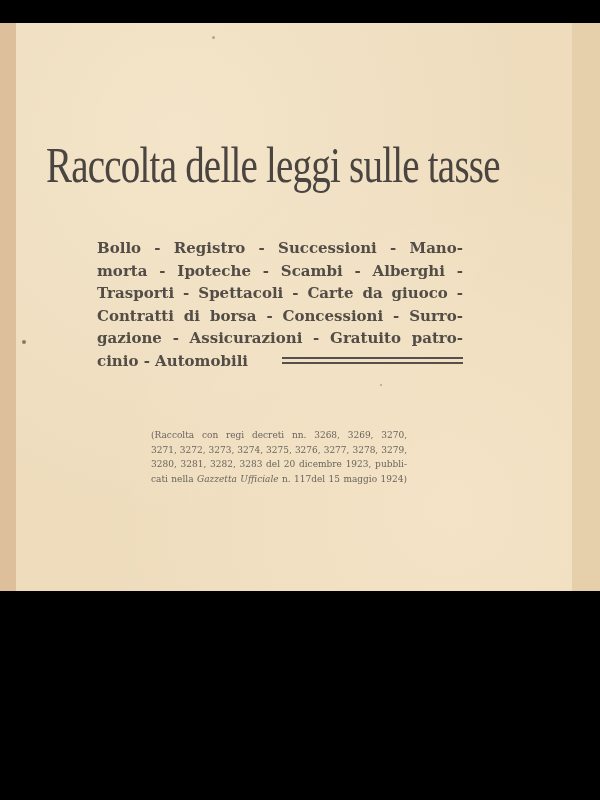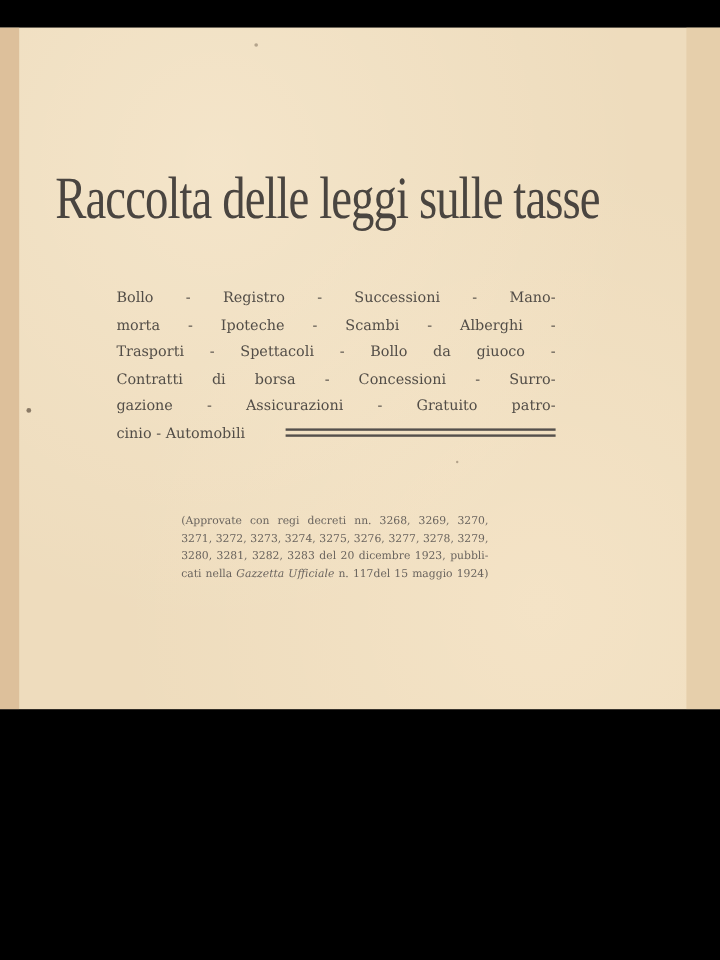--- a/index.html
+++ b/index.html
@@ -53,22 +53,22 @@
       transform: scaleX(0.78);
       transform-origin: left center;
       white-space: nowrap;
     }
     .subjects {
       position: absolute;
       left: 97px;
       top: 214px;
       width: 366px;
       font-family: "DejaVu Serif", "Liberation Serif", serif;
-      font-weight: normal;
-      font-size: 12px;
+      font-weight: bold;
+      font-size: 15px;
       line-height: 22.5px;
       color: #524d47;
       text-align: justify;
     }
     .subjects .line {
       display: block;
       text-align: justify;
       text-align-last: justify;
       white-space: nowrap;
     }
@@ -116,31 +116,31 @@
 
 <div class="page">
   <div class="strip-left"></div>
   <div class="strip-right"></div>
 
   <h1 class="title">Raccolta delle leggi sulle tasse</h1>
 
   <div class="subjects">
     <span class="line">Bollo - Registro - Successioni - Mano-</span>
     <span class="line">morta - Ipoteche - Scambi - Alberghi -</span>
-    <span class="line">Trasporti - Spettacoli - Bollo da giuoco -</span>
+    <span class="line">Trasporti - Spettacoli - Carte da giuoco -</span>
     <span class="line">Contratti di borsa - Concessioni - Surro-</span>
     <span class="line">gazione - Assicurazioni - Gratuito patro-</span>
     <span class="line last">
       <span>cinio - Automobili</span>
       <span class="double-rule"></span>
     </span>
   </div>
 
   <div class="note">
-    <span class="line">(Approvate con regi decreti nn. 3268, 3269, 3270,</span>
+    <span class="line">(Raccolta con regi decreti nn. 3268, 3269, 3270,</span>
     <span class="line">3271, 3272, 3273, 3274, 3275, 3276, 3277, 3278, 3279,</span>
     <span class="line">3280, 3281, 3282, 3283 del 20 dicembre 1923, pubbli-</span>
     <span class="line"><span>cati nella</span> <em>Gazzetta Ufficiale</em> <span>n. 117del 15 maggio 1924)</span></span>
   </div>
 
   <div class="speck" style="left:22px;top:317px;width:4px;height:4px;"></div>
   <div class="speck" style="left:212px;top:13px;width:3px;height:3px;opacity:0.6;"></div>
   <div class="speck" style="left:380px;top:361px;width:2px;height:2px;opacity:0.6;"></div>
   <div class="speck" style="left:150px;top:744px;width:3px;height:3px;opacity:0.6;"></div>
 </div>

